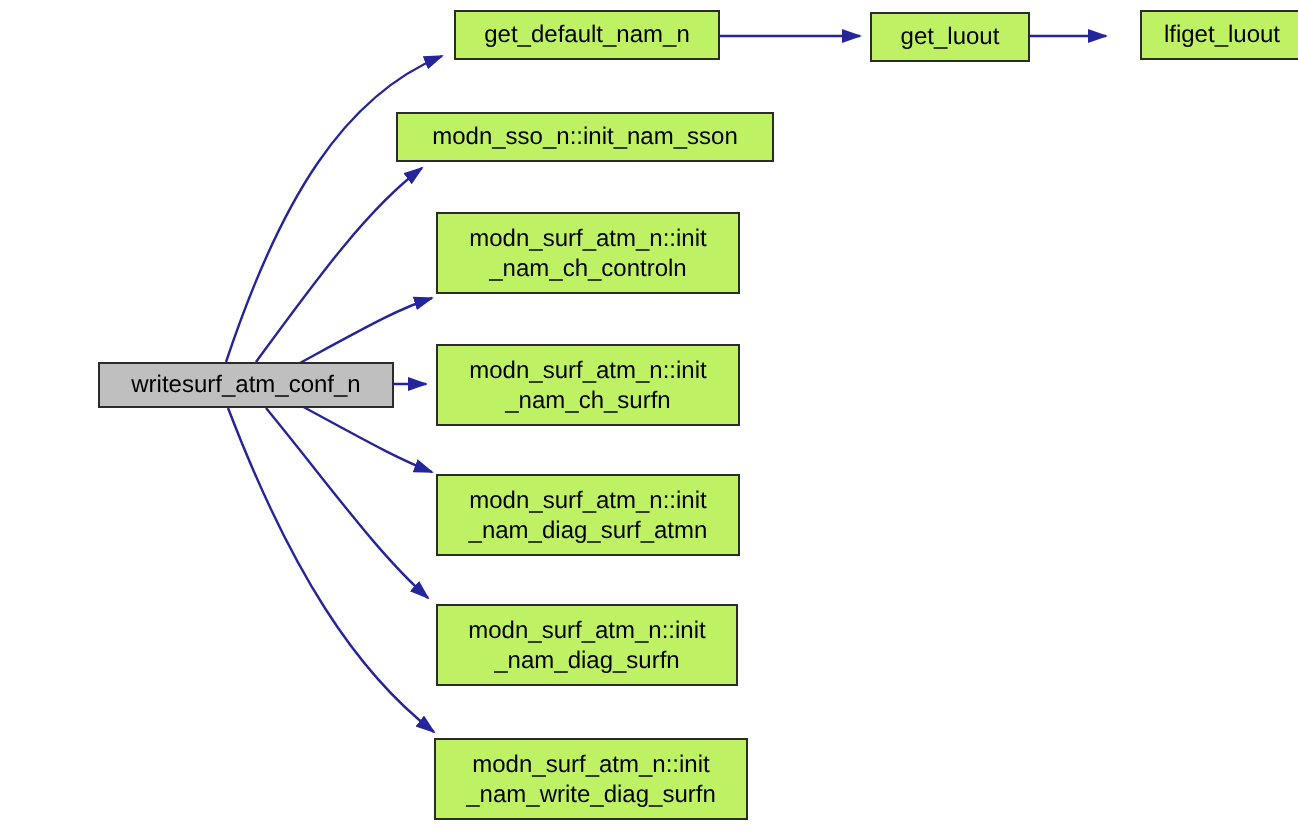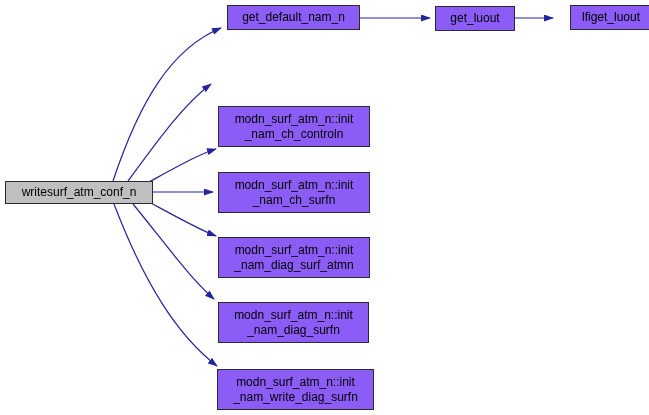--- a/index.html
+++ b/index.html
@@ -22,31 +22,32 @@
     width: 649px;
     height: 415px;
   }
   .node {
     position: absolute;
     box-sizing: border-box;
     display: flex;
     align-items: center;
     justify-content: center;
     text-align: center;
-    background: #8b5cf6;
+    background: #bef264;
     border: 1.2px solid #2b2b2b;
     color: #000000;
     font-size: 12px;
     line-height: 15px;
     white-space: pre-line;
     cursor: pointer;
   }
   .node.highlight {
     background: #bfbfbf;
     border-width: 1.6px;
+    margin-left: 44px;
   }
   .edge {
     fill: none;
     stroke: #24249b;
     stroke-width: 1.2;
   }
 </style>
 </head>
 <body>
 
@@ -78,20 +79,23 @@
   </div>
 
   <div class="node" style="left:435px; top:6px;   width:80px;  height:25px;">
     <span>get_luout</span>
   </div>
 
   <div class="node" style="left:570px; top:5px;   width:82px;  height:25px;">
     <span>lfiget_luout</span>
   </div>
 
+  <div class="node" style="left:198px; top:56px;  width:189px; height:25px;">
+    <span>modn_sso_n::init_nam_sson</span>
+  </div>
 
   <div class="node" style="left:218px; top:106px; width:152px; height:41px;">
     <span>modn_surf_atm_n::init
 _nam_ch_controln</span>
   </div>
 
   <div class="node" style="left:218px; top:172px; width:152px; height:41px;">
     <span>modn_surf_atm_n::init
 _nam_ch_surfn</span>
   </div>

